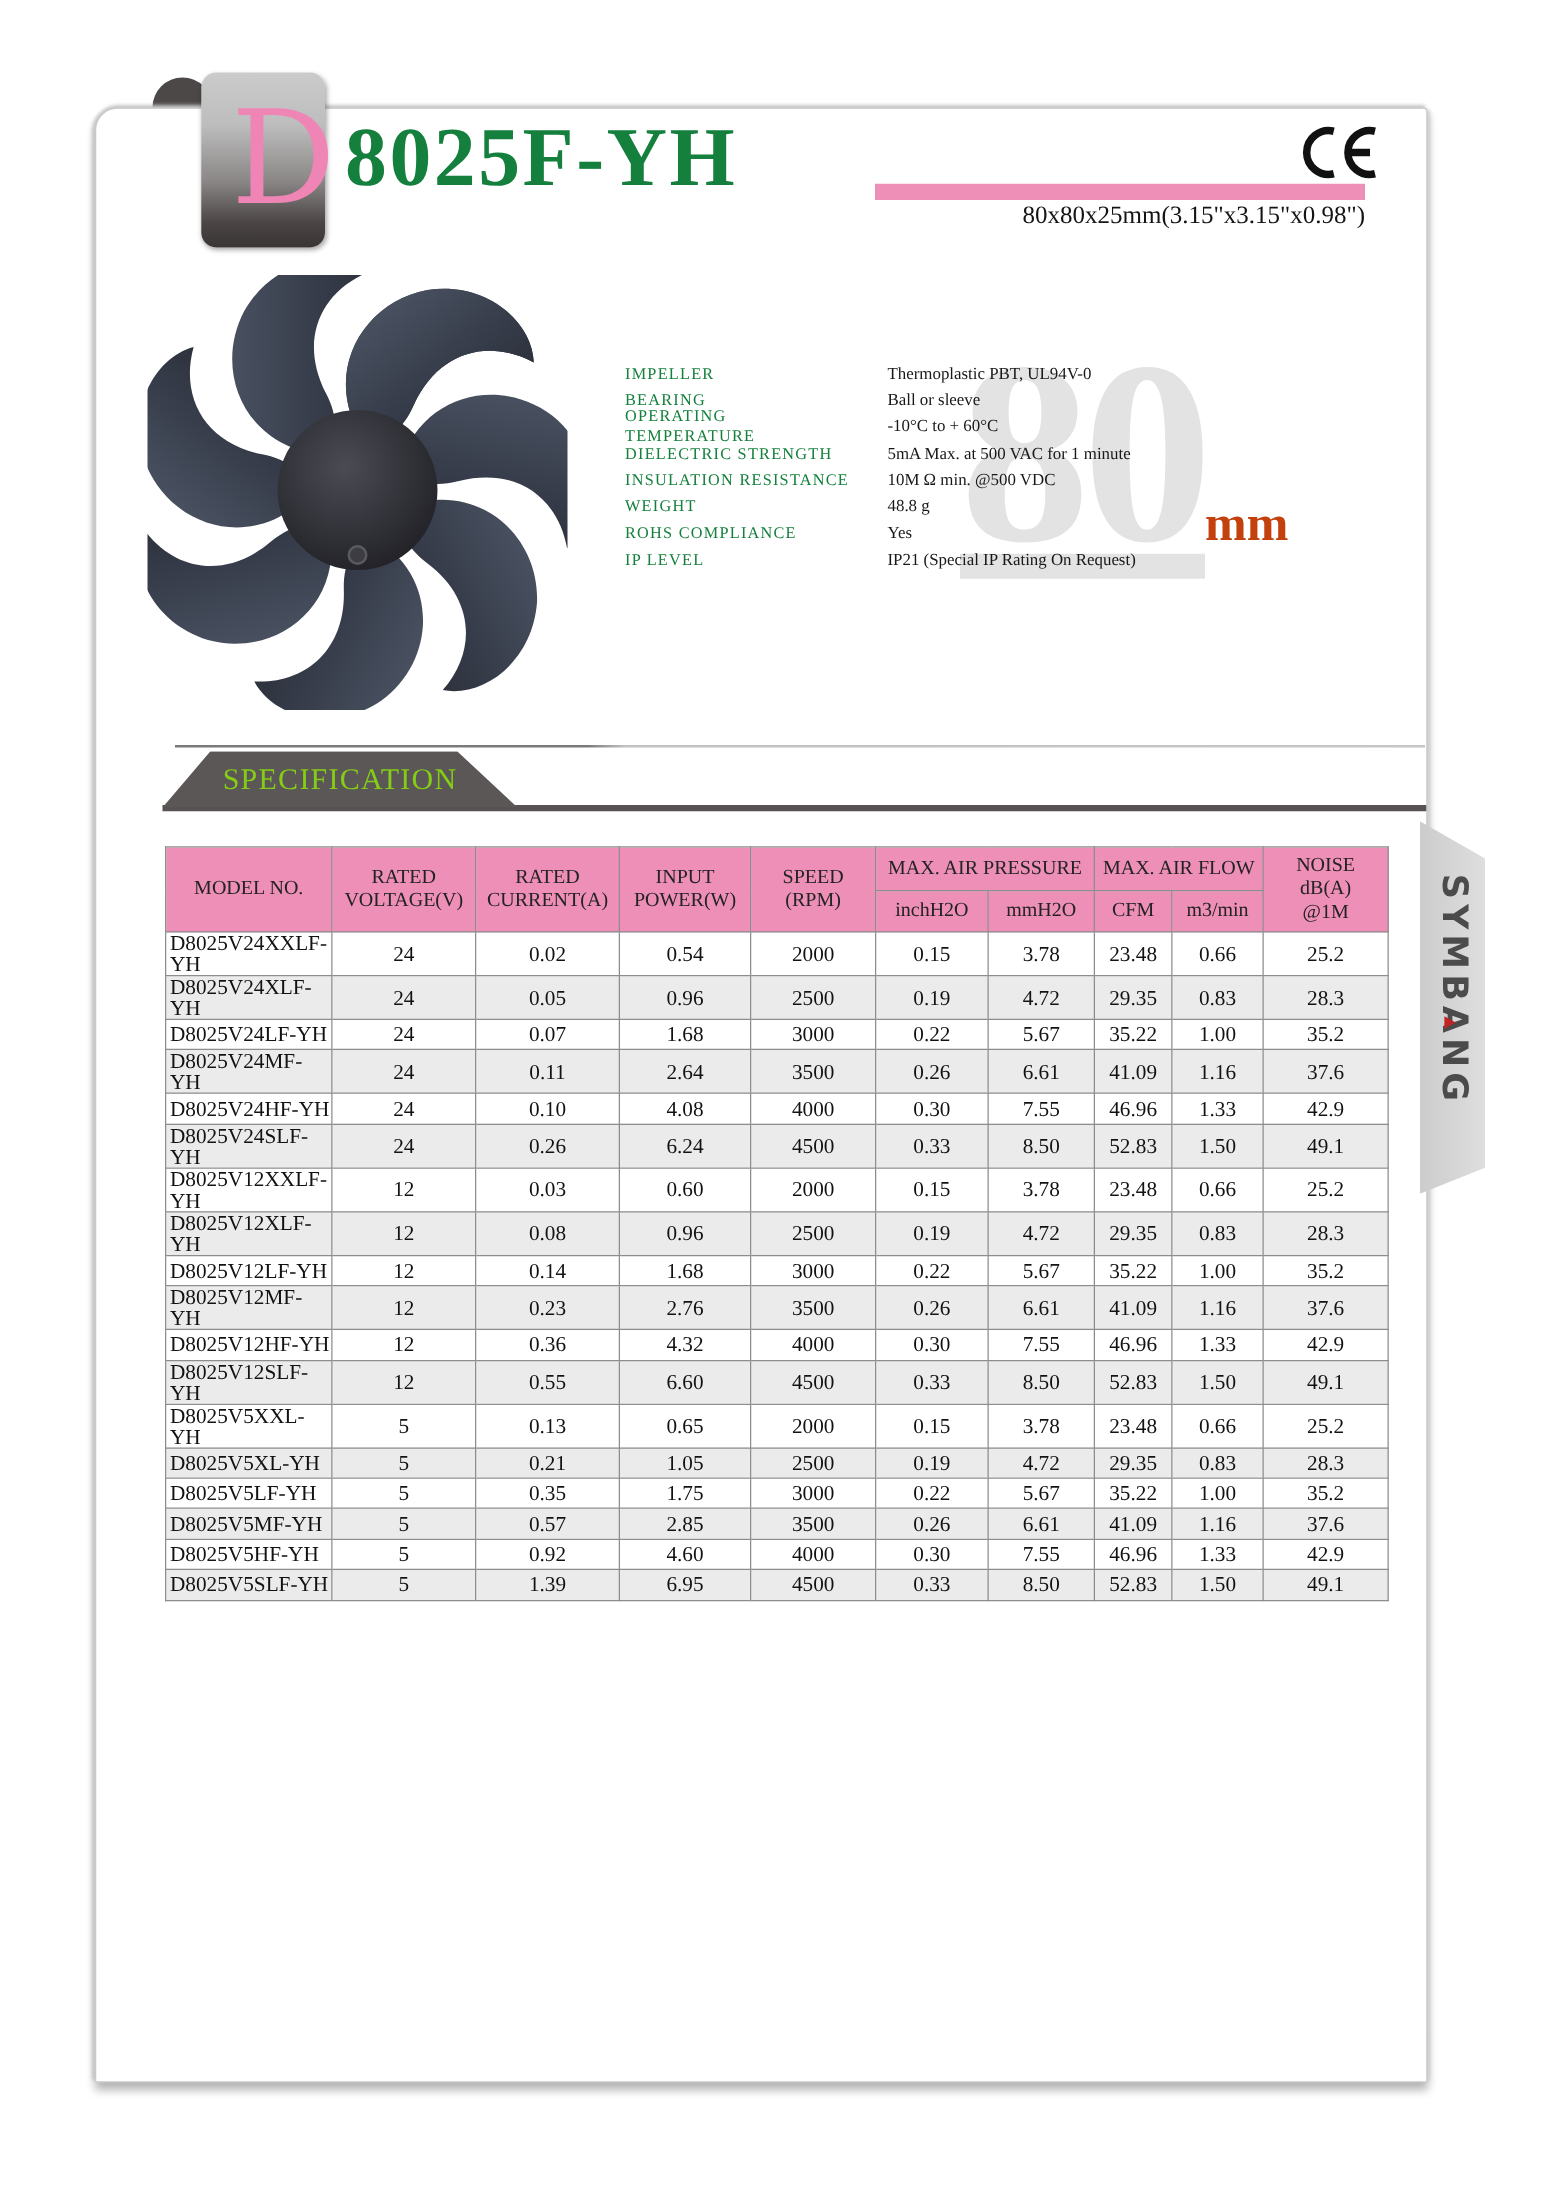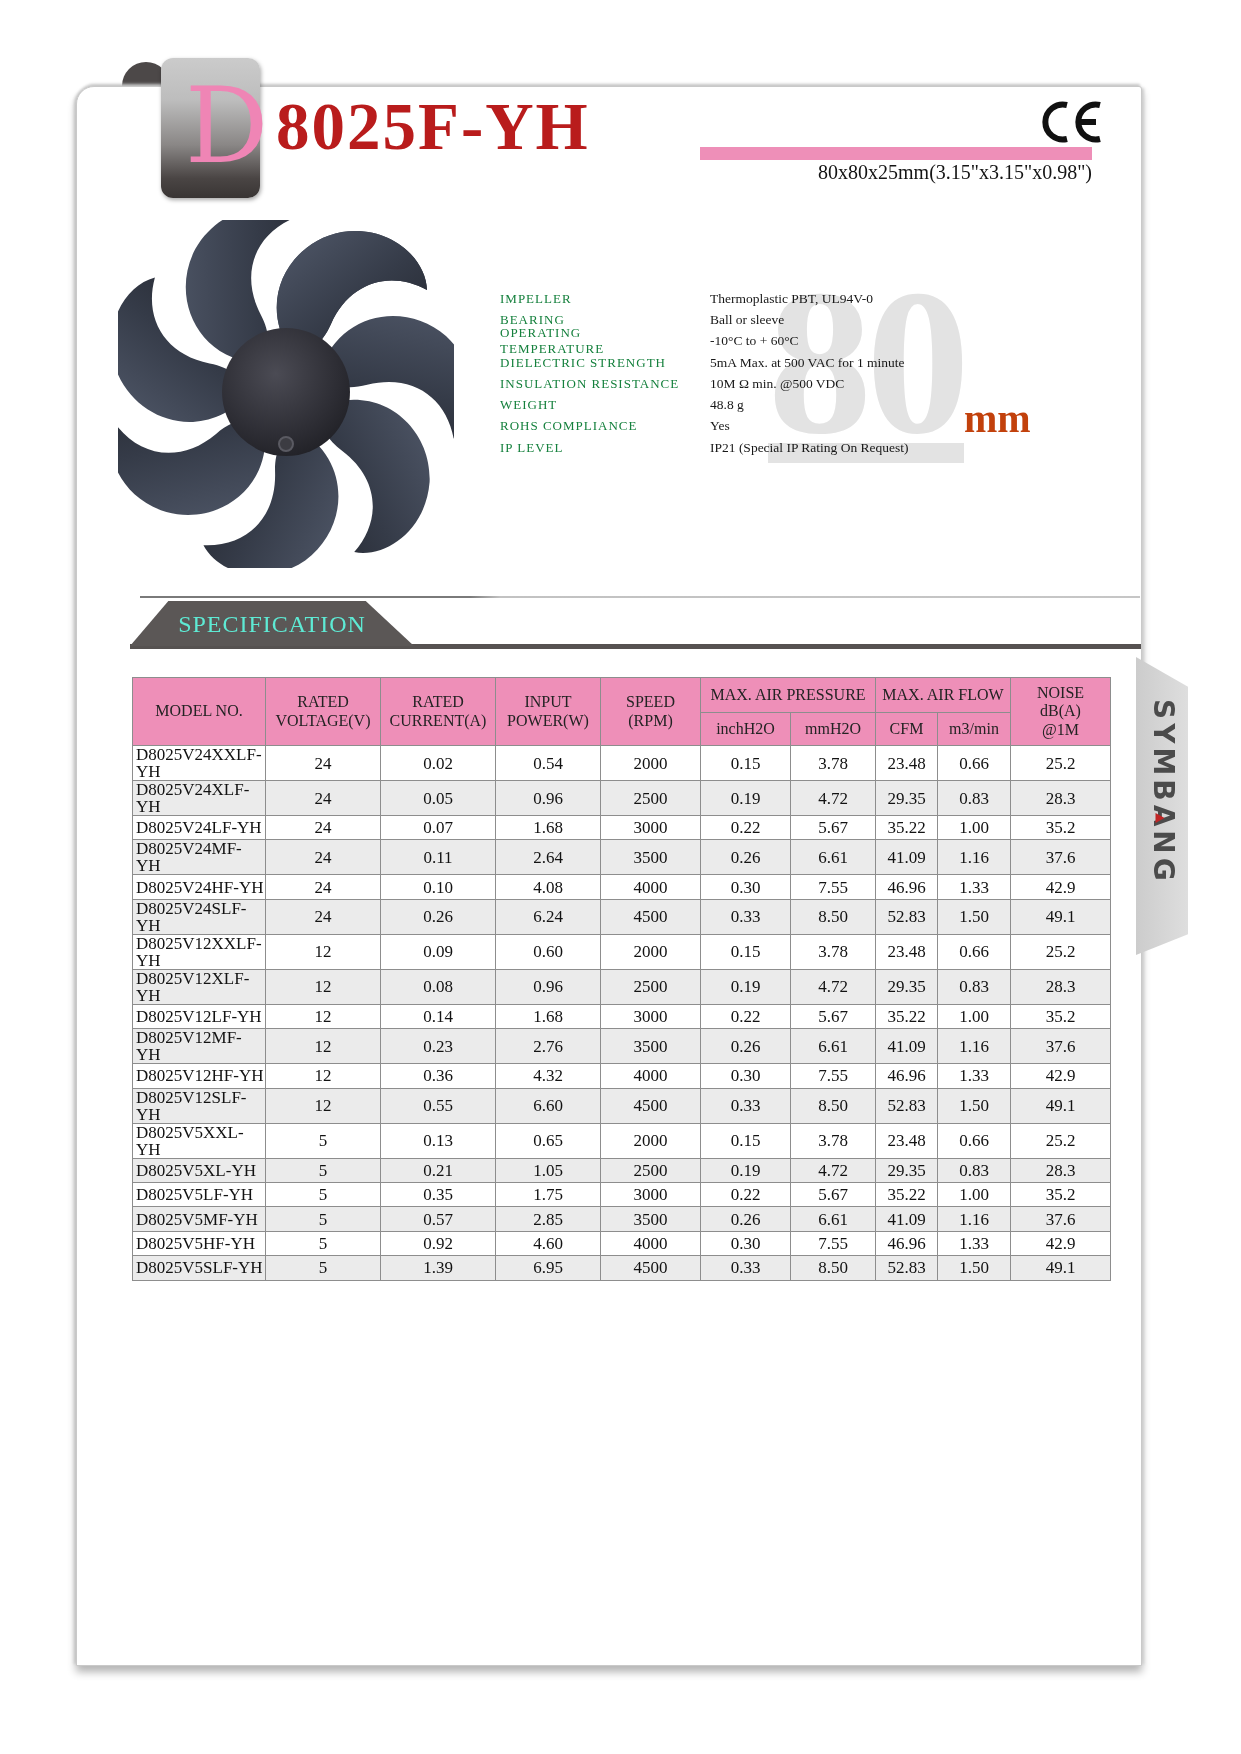--- a/index.html
+++ b/index.html
@@ -14,21 +14,21 @@
   .corner-bump{position:absolute;left:122px;top:62px;width:48px;height:48px;border-radius:50%;
                background:#4c4848;z-index:0;}
 
   
   .badge{position:absolute;left:161px;top:58px;width:99px;height:140px;border-radius:12px;z-index:3;
          background:linear-gradient(180deg,#cbcbcb 0%,#bdbdbd 30%,#8a8786 62%,#4a4544 86%,#393534 100%);
          box-shadow:1px 2px 4px rgba(0,0,0,0.35);}
   .badge .letter{position:absolute;left:24px;top:8px;font-size:104px;line-height:120px;
                  color:#ef85b5;font-family:"DejaVu Serif","Liberation Serif",serif;}
   .doc-title{position:absolute;left:276px;top:88px;z-index:3;font-size:67px;font-weight:bold;
-             letter-spacing:2px;color:#b91c1c;}
+             letter-spacing:2px;color:#15803d;}
   .ce-mark{position:absolute;left:1036px;top:98px;z-index:3;}
   .pink-bar{position:absolute;left:700px;top:147px;width:392px;height:13px;background:#ee8fb8;z-index:2;}
   .dim-text{position:absolute;left:640px;top:161px;width:452px;text-align:right;font-size:20px;
             color:#141414;z-index:2;}
 
   
   .fan{position:absolute;left:118px;top:220px;z-index:2;}
 
   
   .spec-list{position:absolute;left:500px;top:288px;z-index:3;}
@@ -39,21 +39,21 @@
   
   .watermark{position:absolute;left:768px;top:262px;z-index:2;color:#e3e3e3;font-weight:bold;white-space:nowrap;}
   .wm-num{font-size:208px;line-height:200px;letter-spacing:-6px;text-decoration:underline;}
   .wm-unit{font-size:40px;color:#c2410c;font-weight:bold;}
 
   
   .rule{position:absolute;left:140px;top:596px;width:1000px;height:2px;z-index:2;
         background:linear-gradient(to right,#7a7a7a 0%,#7a7a7a 33%,#c2c2c2 36%,#c6c6c6 100%);}
   .spec-tab{position:absolute;left:130px;top:601px;width:284px;height:45px;background:#5b5756;z-index:3;
             clip-path:polygon(13.5% 0,83% 0,100% 100%,0 100%);
-            color:#5eead4;font-size:24px;letter-spacing:1px;text-align:center;line-height:47px;}
+            color:#84cc16;font-size:24px;letter-spacing:1px;text-align:center;line-height:47px;}
   .spec-underline{position:absolute;left:130px;top:644px;width:1011px;height:5px;background:#565251;z-index:2;}
 
   
   .spec-table{position:absolute;left:132px;top:677px;z-index:3;border-collapse:collapse;table-layout:fixed;
               width:978px;font-size:17px;color:#121212;}
   .spec-table th,.spec-table td{border:1px solid #8d8d8d;padding:0;}
   .spec-table thead th{background:#ee8fb8;font-weight:normal;font-size:16px;line-height:1.13;
                        white-space:pre-line;text-align:center;vertical-align:middle;color:#232323;}
   .spec-table thead tr.group th{height:34px;}
   .spec-table thead tr.units th{height:32px;}
@@ -289,21 +289,21 @@
           <td>4500</td>
           <td>0.33</td>
           <td>8.50</td>
           <td>52.83</td>
           <td>1.50</td>
           <td>49.1</td>
         </tr>
         <tr>
           <td class="model-cell">D8025V12XXLF-YH</td>
           <td>12</td>
-          <td>0.09</td>
+          <td>0.03</td>
           <td>0.60</td>
           <td>2000</td>
           <td>0.15</td>
           <td>3.78</td>
           <td>23.48</td>
           <td>0.66</td>
           <td>25.2</td>
         </tr>
         <tr class="alt">
           <td class="model-cell">D8025V12XLF-YH</td>

